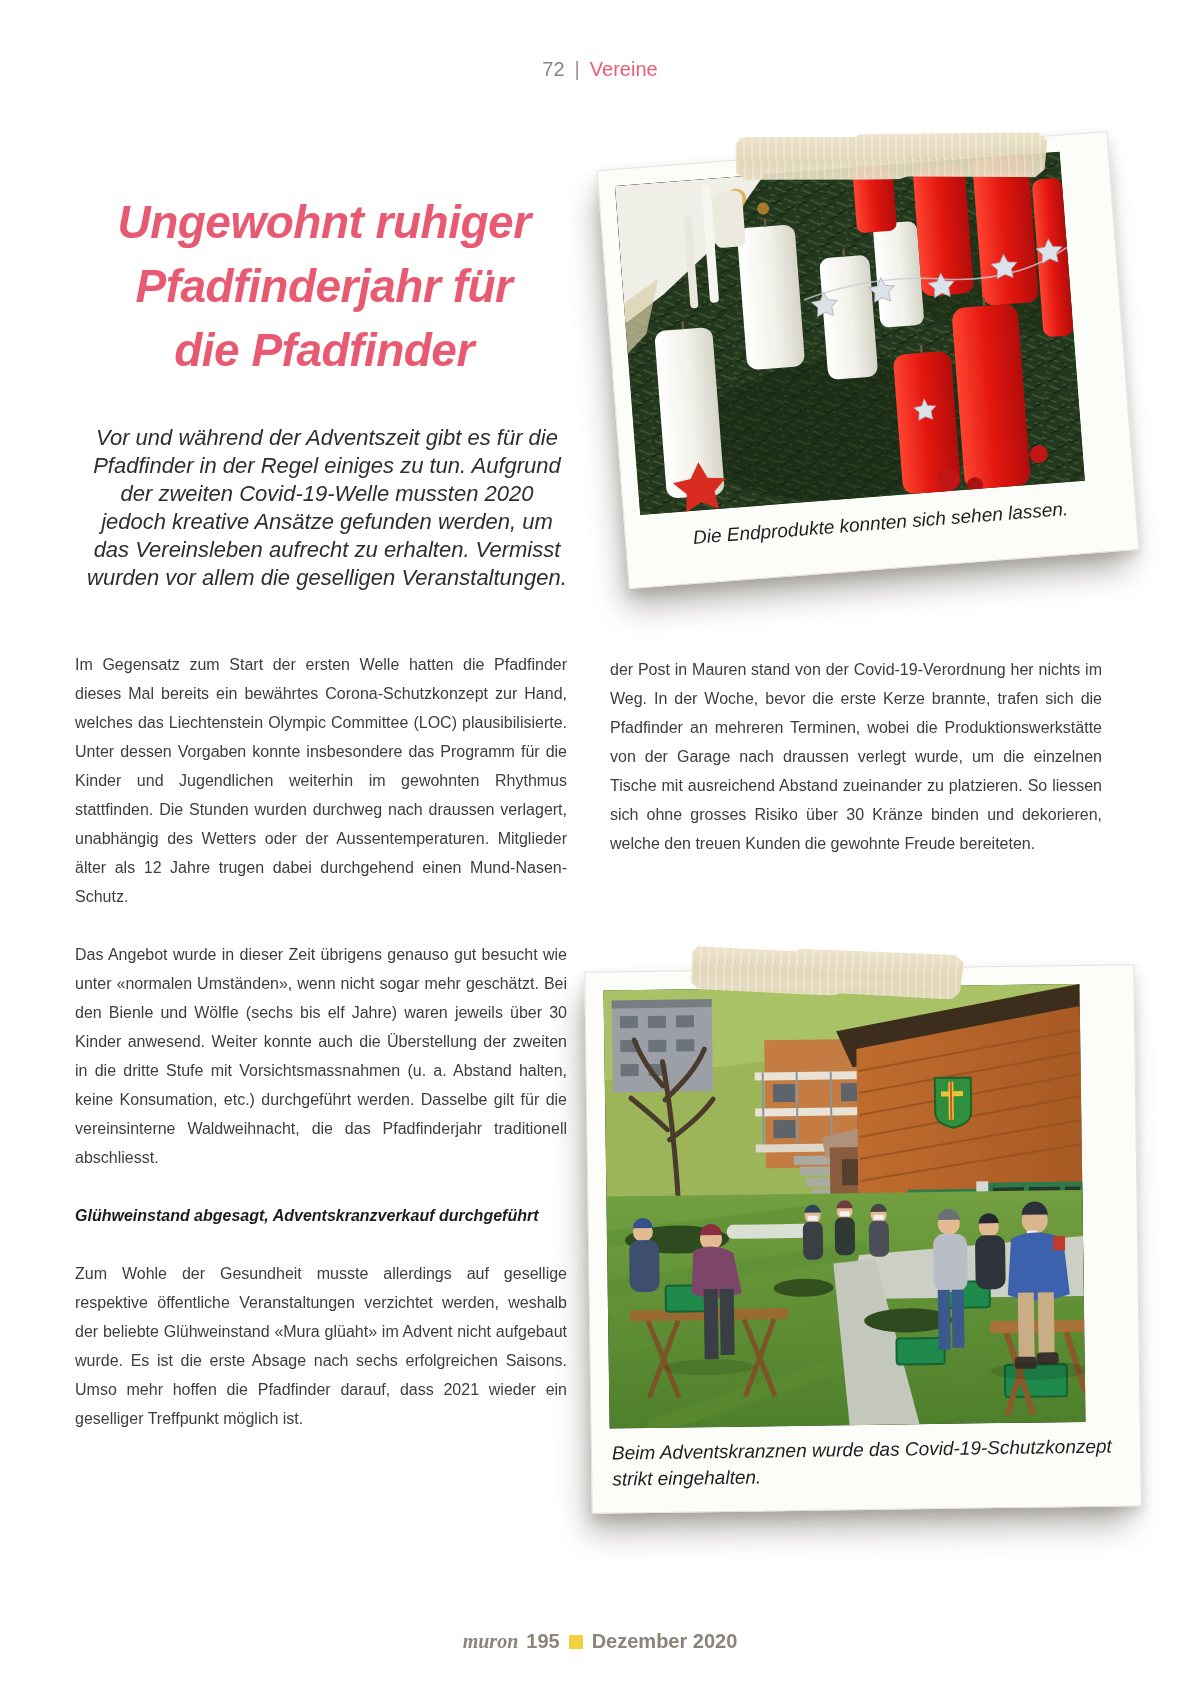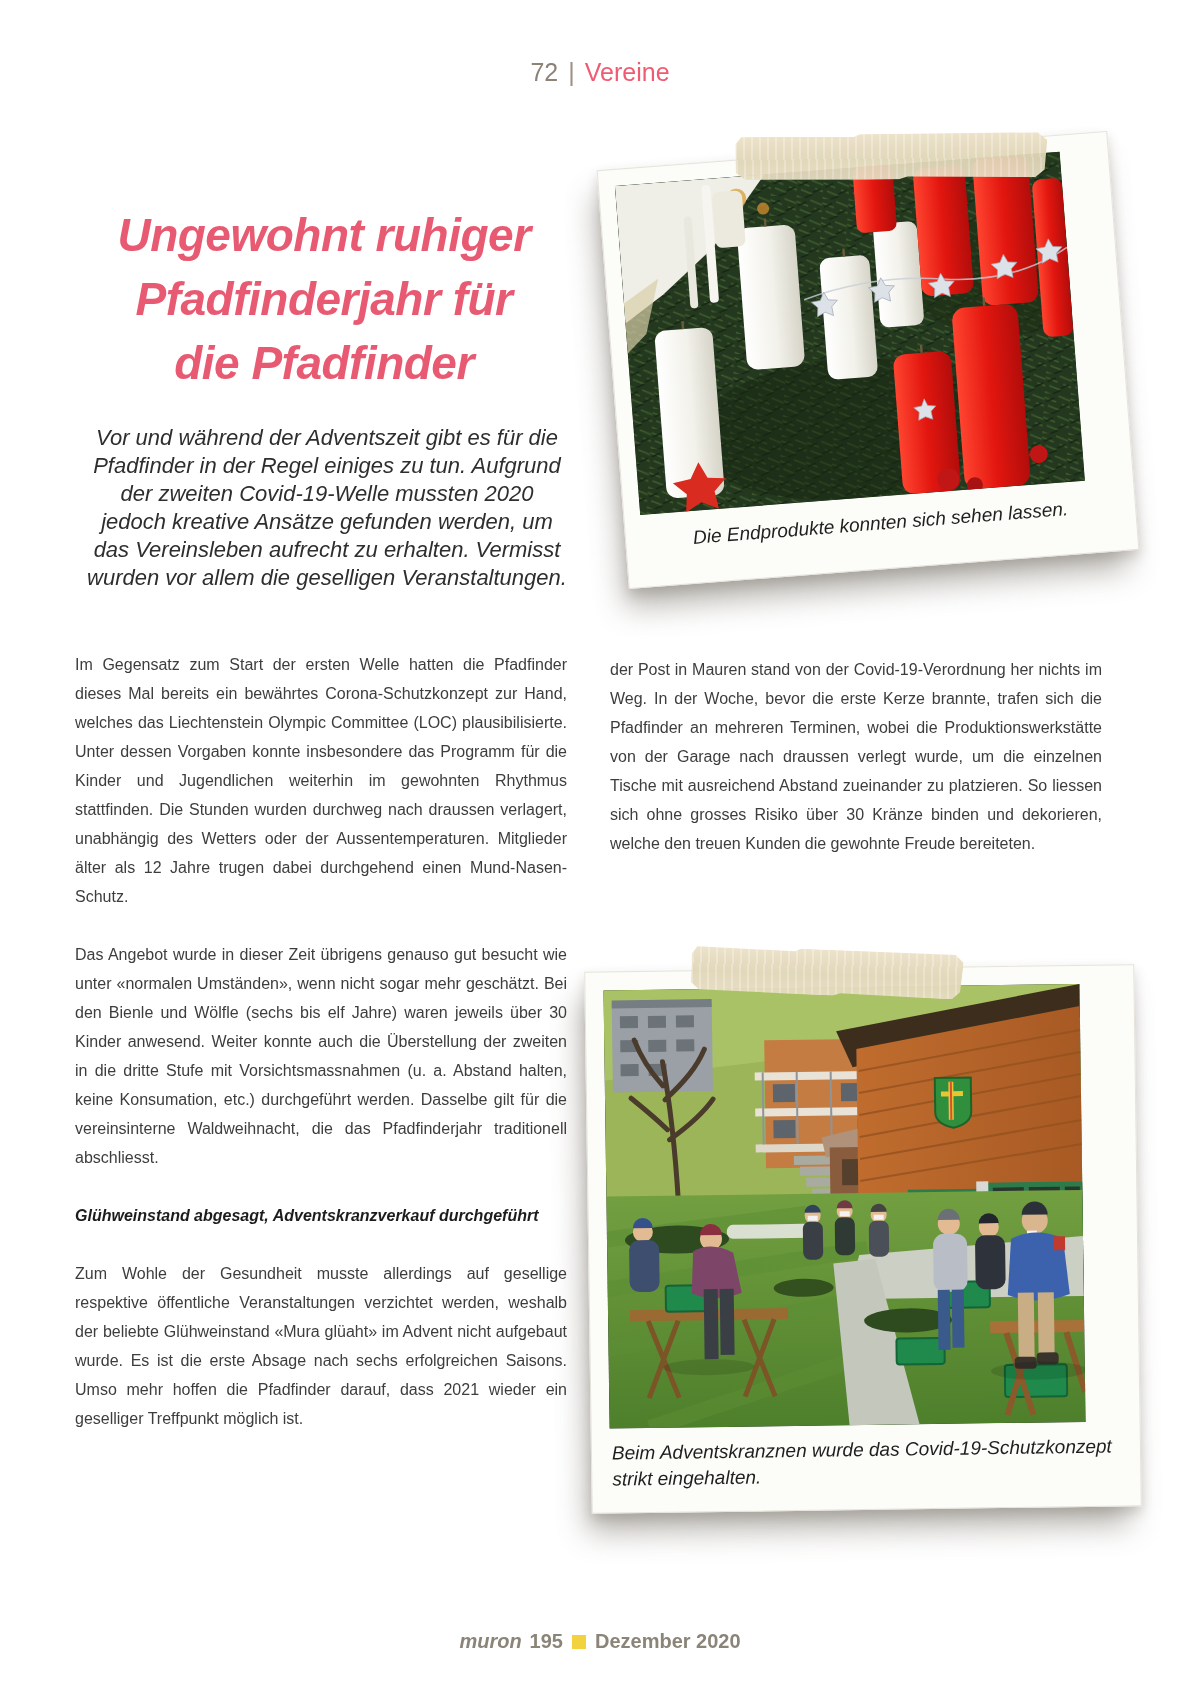--- a/index.html
+++ b/index.html
@@ -1,27 +1,27 @@
 <!DOCTYPE html>
 <html lang="de"><head>
 <meta charset="utf-8">
 <style>
   html,body{margin:0;padding:0;background:#ffffff;}
   .page{
     position:relative;width:1200px;height:1697px;margin:0 auto;background:#ffffff;
     font-family:"Liberation Sans","DejaVu Sans",sans-serif;color:#3d3d3d;overflow:hidden;
   }
   
-  .page-header{position:absolute;top:58px;left:0;width:100%;text-align:center;font-size:25px;}
+  .page-header{position:absolute;top:58px;left:0;width:100%;text-align:center;font-size:20px;}
   .page-header .num{color:#8c8277;}
   .page-header .pipe{color:#9a9186;margin:0 10px;font-weight:300;}
   .page-header .section{color:#ee5b72;}
   
   .article-title{
-    position:absolute;left:68px;top:172px;width:512px;text-align:center;
+    position:absolute;left:68px;top:159px;width:512px;text-align:center;
     font-size:46px;line-height:64px;font-style:italic;font-weight:600;color:#e85a72;letter-spacing:-0.5px;
   }
   .article-title span{display:block;}
   
   .lead{
     position:absolute;left:86px;top:424px;width:482px;text-align:center;
     font-style:italic;font-size:22px;line-height:28px;color:#2e2e2e;font-weight:500;
   }
   
   .col{position:absolute;width:492px;font-size:16px;line-height:29px;text-align:justify;color:#3d3d3d;}
@@ -51,21 +51,21 @@
     box-shadow:0 2px 5px rgba(80,70,50,.28);
     clip-path:polygon(0 18%,2% 2%,38% 6%,40% 0,97% 3%,100% 20%,99% 84%,96% 100%,55% 94%,52% 100%,3% 95%,0 80%);
   }
   .tape-1{width:312px;left:138px;top:-15px;transform:rotate(3.4deg);}
   .tape-2{width:272px;left:106px;top:-20px;transform:rotate(2.6deg);}
   
   .page-footer{
     position:absolute;top:1630px;left:0;width:100%;text-align:center;
     font-size:20px;font-weight:bold;color:#8b8478;
   }
-  .page-footer .mag{font-style:italic;margin-right:8px;}
+  .page-footer .mag{font-style:italic;margin-right:8px;font-family:Liberation Serif, serif;}
   .page-footer .sq{display:inline-block;width:14px;height:14px;background:#f2d23e;margin:0 9px;transform:translateY(1px);}
 </style>
 </head>
 <body>
 
 <div class="page">
 
   <div class="page-header">
     <span class="num">72</span><span class="pipe">|</span><span class="section">Vereine</span>
   </div>

